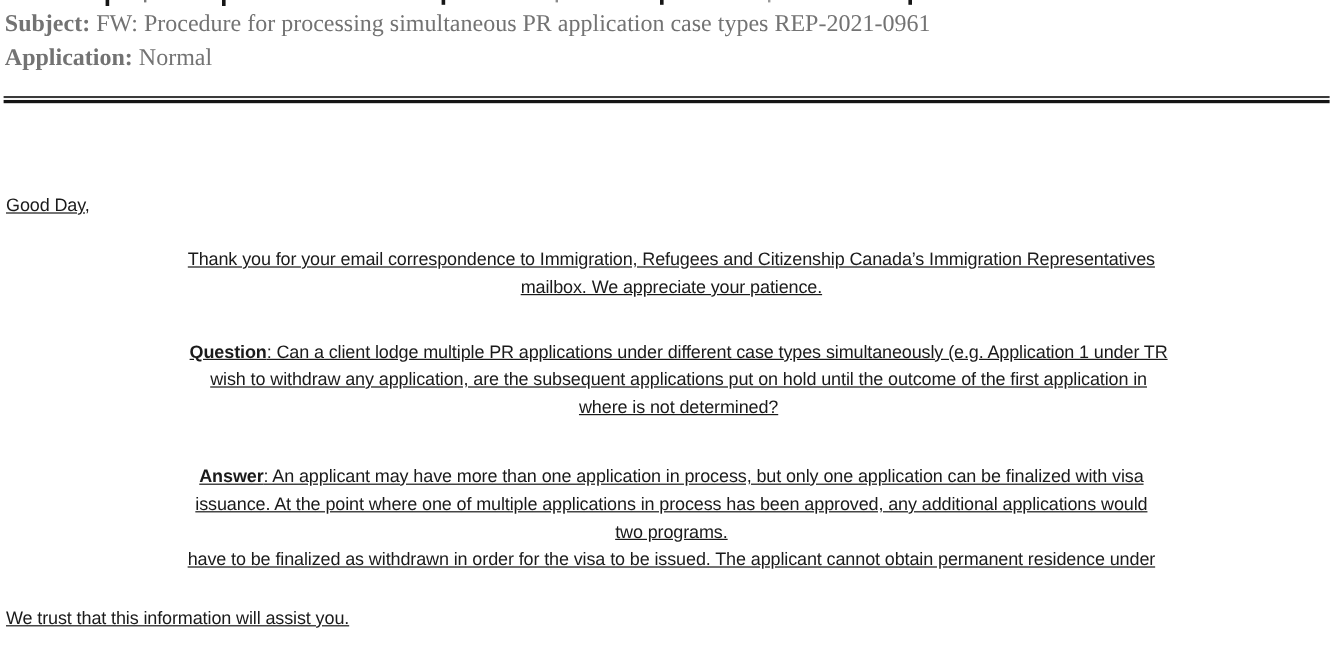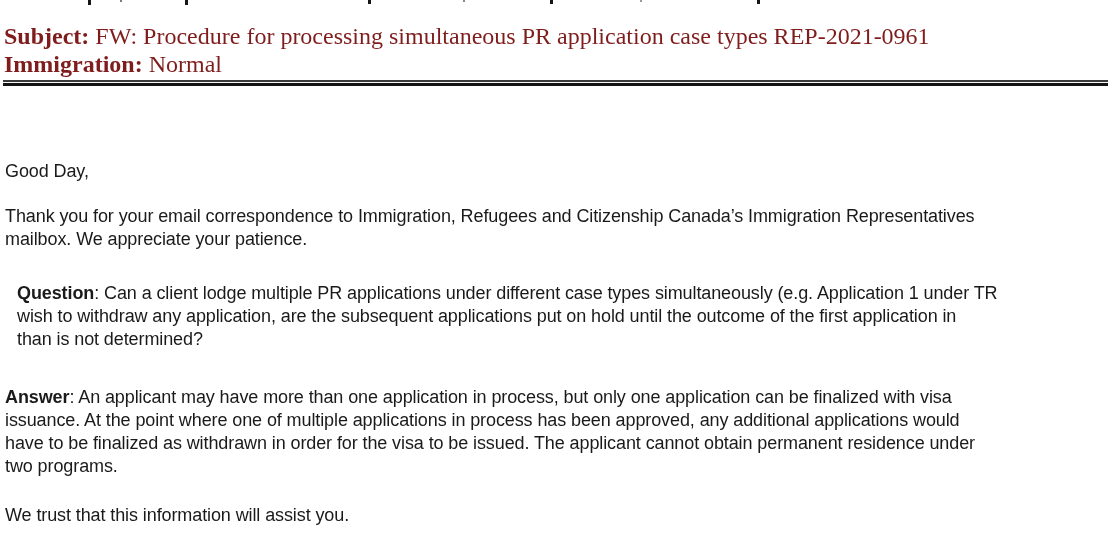--- a/index.html
+++ b/index.html
@@ -22,43 +22,44 @@
   .f2 { left: 120px; width: 2px; height: 2px; background: #7a7a7a; }
   .f3 { left: 185px; width: 3px; height: 5px; }
   .f4 { left: 368px; width: 3px; height: 4px; }
   .f5 { left: 463px; width: 2px; height: 2px; background: #8a8a8a; }
   .f6 { left: 550px; width: 3px; height: 4px; }
   .f7 { left: 640px; width: 2px; height: 2px; background: #9a9a9a; }
   .f8 { left: 757px; width: 3px; height: 4px; }
 
   
   .headers {
-    position: absolute; top: 22px; left: 4px; right: 4px;
+    position: absolute; top: 6px; left: 4px; right: 4px;
     font-family: "Liberation Serif", serif;
-    font-size: 24px; line-height: 28px;
-    color: #7f1d1d;
+    font-size: 20px; line-height: 28px;
+    color: #737373;
   }
   .hline { white-space: pre; }
   .hlabel { font-weight: bold; }
 
   
   .rule {
     position: absolute; top: 80px; left: 3px; width: 1105px; height: 6px;
     background: linear-gradient(to bottom, #3a3a3a 0px, #3a3a3a 2px, #f5f5f5 2px, #f5f5f5 3px, #141414 3px, #141414 6px);
   }
 
   
   .content {
     position: absolute; top: 160px; left: 5px; right: 0;
-    font-size: 18px; line-height: 23px;
+    font-size: 15px; line-height: 23px;
     color: #1a1a1a;
     letter-spacing: -0.1px;
+    text-decoration: underline;
   }
   .para { margin: 0; }
-  .line { white-space: pre; }
+  .line { white-space: pre; text-align: center; }
   .lbl { font-weight: bold; }
   .p1 { margin-top: 22px; }
   .q  { margin-top: 31px; margin-left: 12px; }
   .a  { margin-top: 35px; }
   .closing { margin-top: 26px; }
 </style>
 </head>
 <body>
 
 <div class="page">
@@ -69,44 +70,44 @@
     <i class="f f3"></i>
     <i class="f f4"></i>
     <i class="f f5"></i>
     <i class="f f6"></i>
     <i class="f f7"></i>
     <i class="f f8"></i>
   </div>
 
   <div class="headers">
     <div class="hline"><span class="hlabel">Subject:</span><span> FW: Procedure for processing simultaneous PR application case types REP-2021-0961</span></div>
-    <div class="hline"><span class="hlabel">Immigration:</span><span> Normal</span></div>
+    <div class="hline"><span class="hlabel">Application:</span><span> Normal</span></div>
   </div>
 
   <div class="rule"></div>
 
   <div class="content">
 
     <div class="para greeting">Good Day,</div>
 
     <div class="para p1">
       <div class="line">Thank you for your email correspondence to Immigration, Refugees and Citizenship Canada’s Immigration Representatives</div>
       <div class="line">mailbox. We appreciate your patience.</div>
     </div>
 
     <div class="para q">
       <div class="line"><b class="lbl">Question</b><span>: Can a client lodge multiple PR applications under different case types simultaneously (e.g. Application 1 under TR</span></div>
       <div class="line">wish to withdraw any application, are the subsequent applications put on hold until the outcome of the first application in</div>
-      <div class="line">than is not determined?</div>
+      <div class="line">where is not determined?</div>
     </div>
 
     <div class="para a">
       <div class="line"><b class="lbl">Answer</b><span>: An applicant may have more than one application in process, but only one application can be finalized with visa</span></div>
       <div class="line">issuance. At the point where one of multiple applications in process has been approved, any additional applications would</div>
+      <div class="line">two programs.</div>
       <div class="line">have to be finalized as withdrawn in order for the visa to be issued. The applicant cannot obtain permanent residence under</div>
-      <div class="line">two programs.</div>
     </div>
 
     <div class="para closing">We trust that this information will assist you.</div>
 
   </div>
 
 </div>
 
 </body></html>

